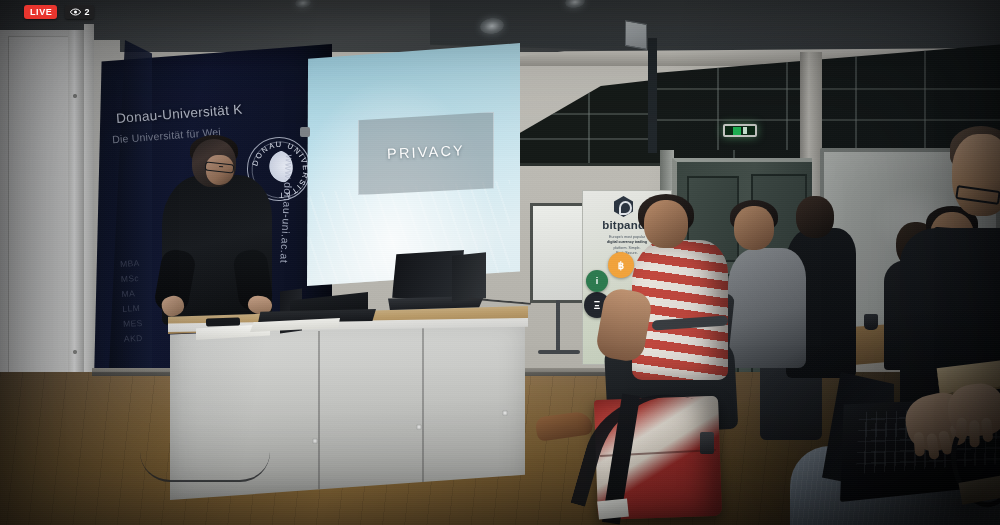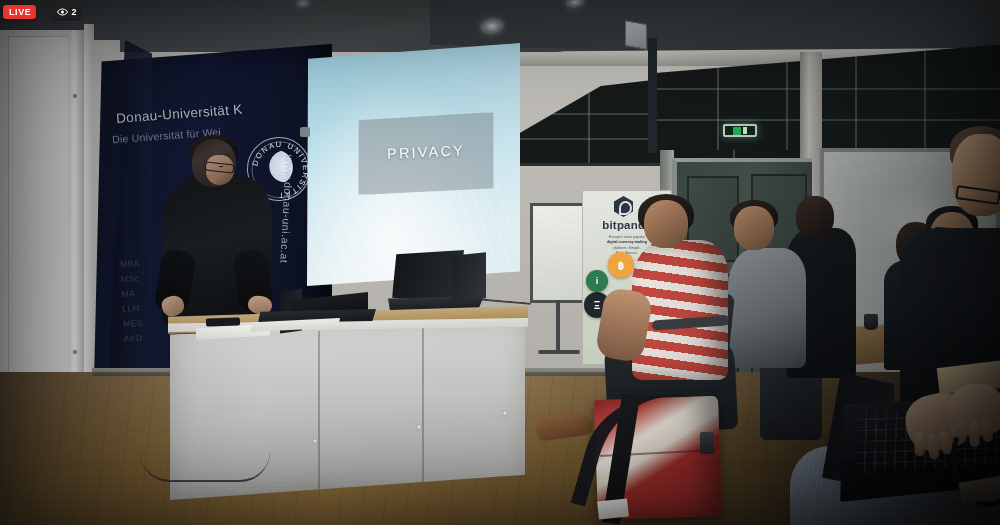--- a/index.html
+++ b/index.html
@@ -727,22 +727,22 @@
     pointer-events:none;
   }
   #scanlines {
     left:0; top:0; width:1000px; height:525px;
     background:repeating-linear-gradient(180deg, rgba(255,255,255,.013) 0 1px, rgba(0,0,0,.013) 1px 2px);
     pointer-events:none;
   }
 
   
   #overlay {
-    position:absolute; left:3px; top:5px;
-    display:flex; align-items:center; gap:16px;
+    position:absolute; left:24px; top:5px;
+    display:flex; align-items:center; gap:8px;
     z-index:50;
     justify-content:flex-end;
   }
   #live-badge {
     background:#e8352e;
     color:#fff;
     font-size:9px; font-weight:bold; letter-spacing:.6px;
     padding:2.5px 5px 2.5px 6px;
     border-radius:3px;
     line-height:9px;

